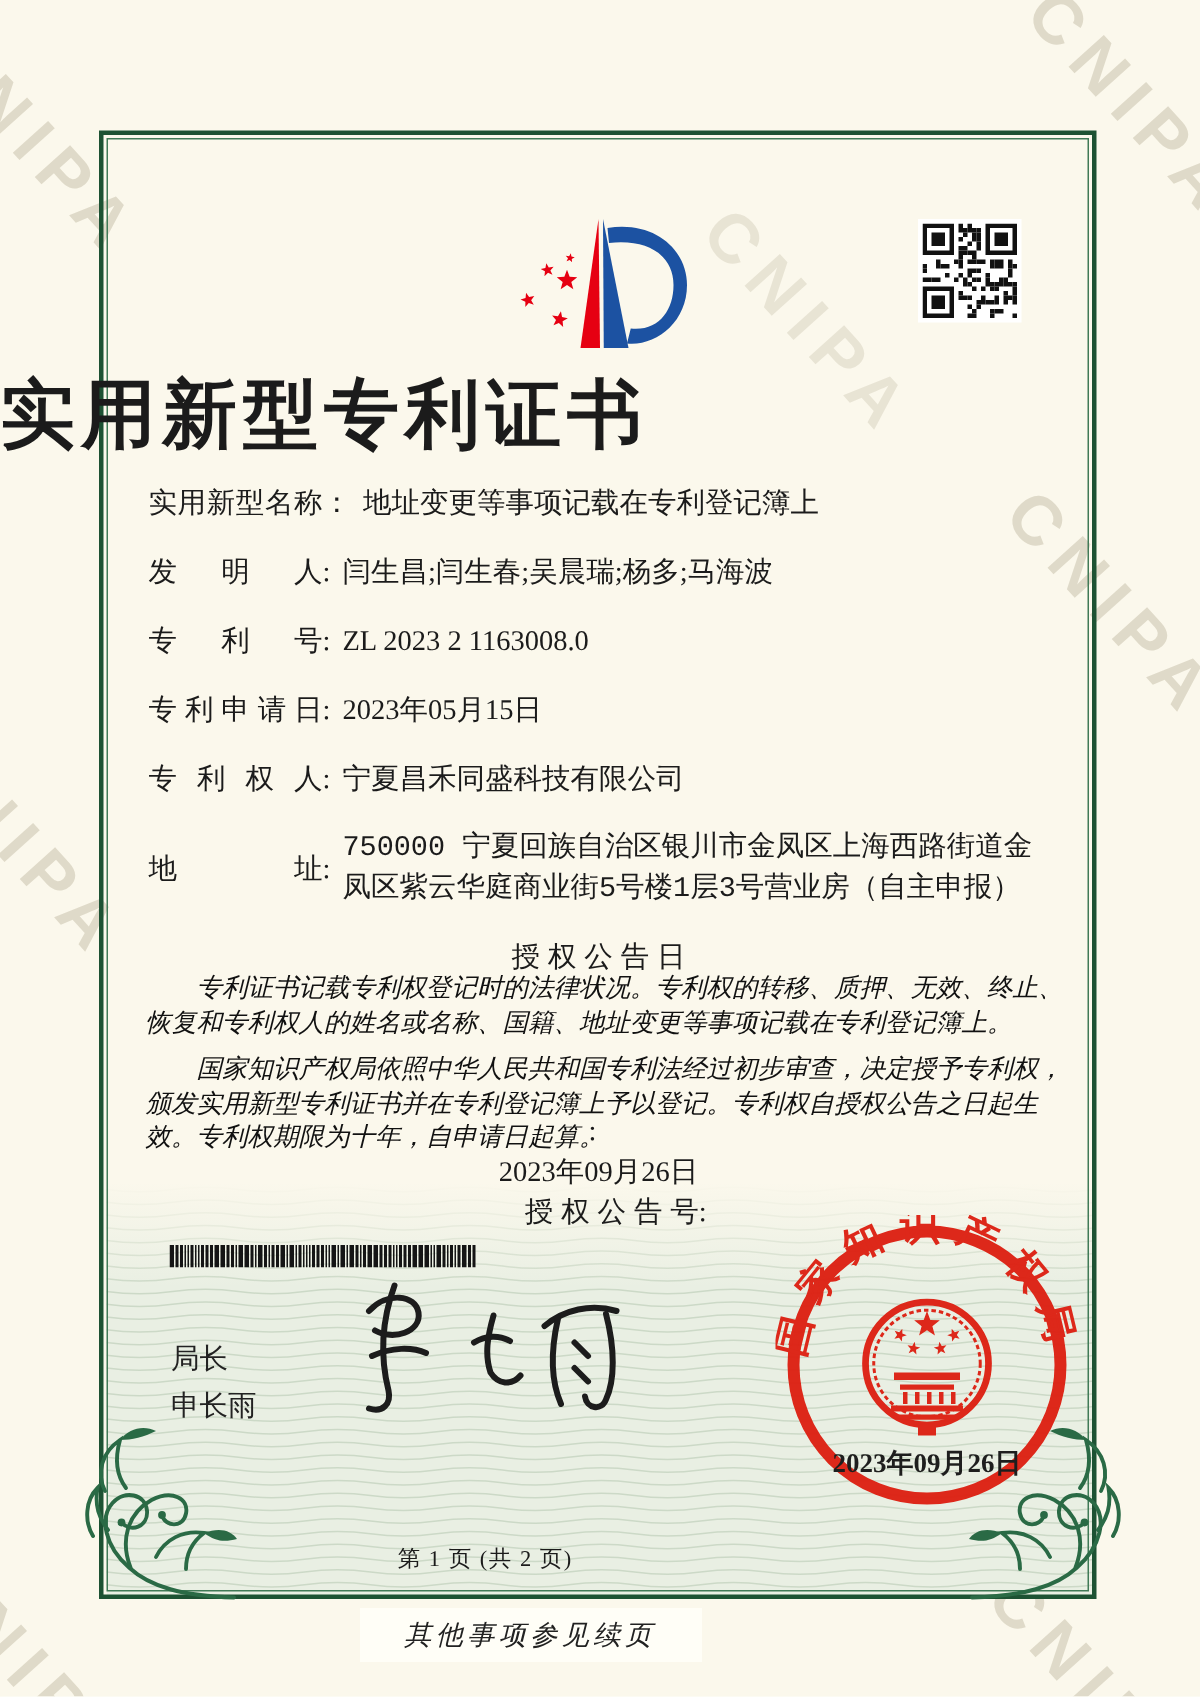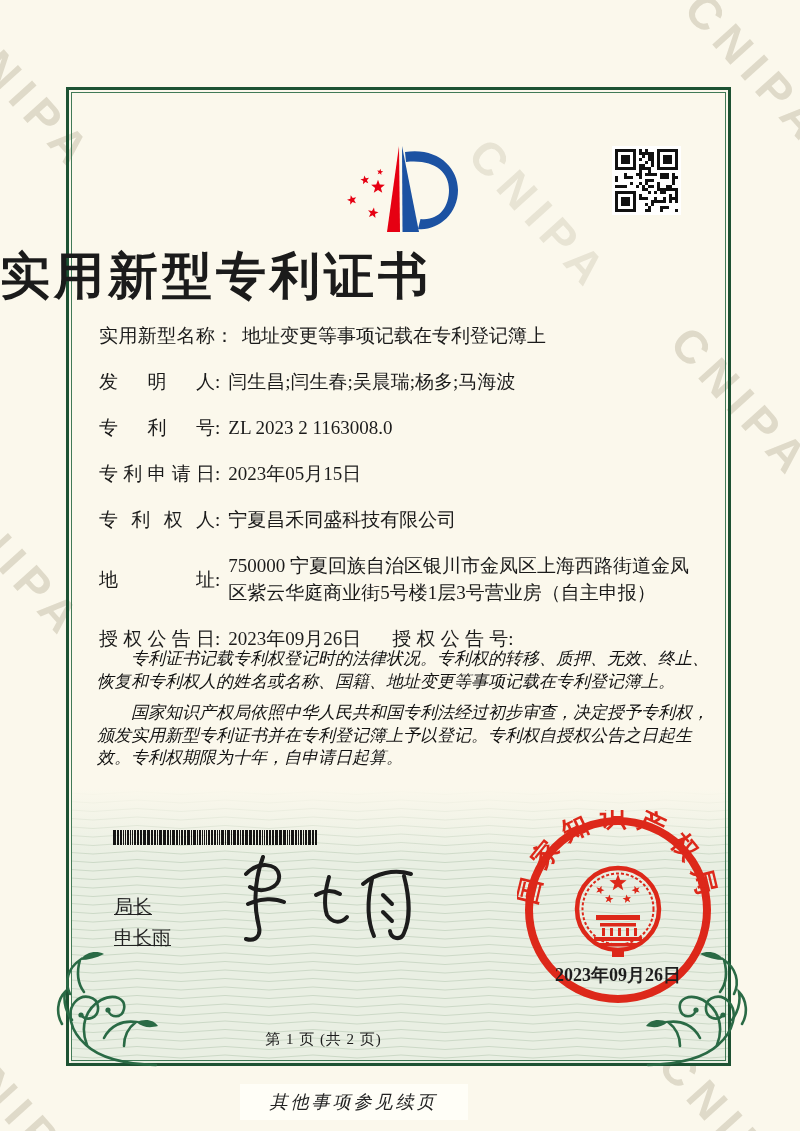--- a/index.html
+++ b/index.html
@@ -42,37 +42,37 @@
     font-size:50px;font-weight:700;letter-spacing:4px;
   }
   .fields{position:absolute;left:99px;top:322px;width:600px;font-size:19px;}
   .frow{display:flex;align-items:center;line-height:27px;margin-bottom:19px;}
   .flabel{
     display:inline-block;width:116px;flex:0 0 116px;
     text-align:justify;text-align-last:justify;text-justify:inter-character;
   }
   .fcolon{flex:0 0 auto;margin-right:8px;}
   .fvalue{flex:0 1 auto;}
-  .addr-value{width:462px;}
-  .grant{display:flex;}
+  .addr-value{width:462px;font-family:Liberation Mono, monospace;}
+  .grant{display:flex;flex-direction:column;}
   .grant .g2{margin-left:31px;display:flex;}
   .body-text{
     position:absolute;left:97px;top:648px;width:624px;
     font-style:italic;font-size:17px;line-height:22.5px;color:#111;
   }
   .body-text p{margin:0;text-indent:2em;}
   .body-text p + p{margin-top:9px;}
   .barcode{position:absolute;left:113px;top:830px;}
   .signer{position:absolute;left:114px;top:891px;
     font-family:"Liberation Sans","DejaVu Sans",sans-serif;
-    font-size:19px;line-height:31px;color:#222;text-decoration:underline;}
+    font-size:19px;line-height:31px;color:#222;}
   .signature{position:absolute;left:225px;top:843px;}
   .seal{position:absolute;left:517px;top:810px;}
   .page-num{position:absolute;left:0;top:1030px;width:647px;text-align:center;font-size:15px;letter-spacing:1px;}
-  .cont-note{position:absolute;left:0;top:1072px;width:707px;text-align:center;margin-top:12px;}
+  .cont-note{position:absolute;left:0;top:1072px;width:707px;text-align:center;}
   .cont-note span{
     display:inline-block;background:#fffef7;padding:6px 30px;
     font-style:italic;font-size:18px;letter-spacing:3px;color:#222;
   }
   .corner{position:absolute;z-index:4;}
   .corner.bl{left:56px;top:948px;}
   .corner.br{left:644px;top:948px;}
 </style>
 </head>
 <body>

